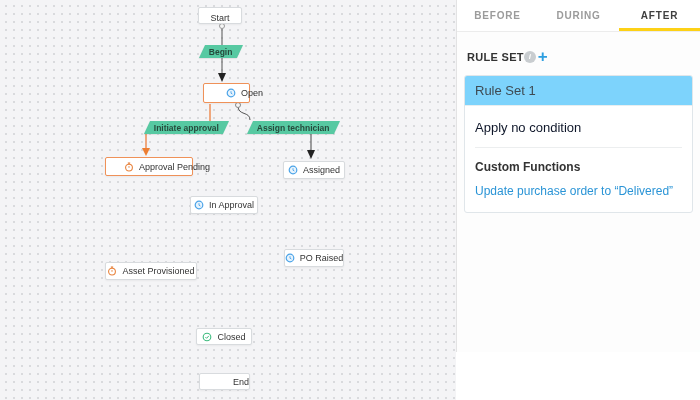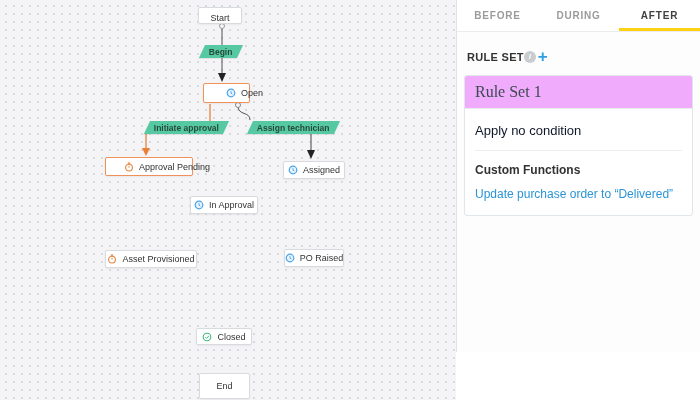--- a/index.html
+++ b/index.html
@@ -59,22 +59,22 @@
     color: #fff; font-size: 8px; font-weight: bold; font-style: italic;
     display: flex; align-items: center; justify-content: center; cursor: pointer;
   }
   .plus-icon { color: #2e9fe0; font-size: 17px; font-weight: bold; line-height: 1; cursor: pointer; margin-left: 2px; }
 
   .card {
     margin: 0 7px; background: #fff; border: 1px solid #e0e6ea; border-radius: 3px;
     overflow: hidden;
   }
   .card-header {
-    background: #f0abfc; border-bottom: 1px solid #e8eef0;
-    padding: 7px 10px; font-size: 16px; color: #3e4a52; cursor: pointer; font-family: Liberation Serif, serif;
+    background: #7dd3fc; border-bottom: 1px solid #e8eef0;
+    padding: 7px 10px; font-size: 13px; color: #3e4a52; cursor: pointer;
   }
   .card-body { padding: 10px 10px 14px 10px; }
   .condition-text { font-size: 13px; color: #0f172a; padding: 4px 0 10px 0; }
   .card-divider { border: none; border-top: 1px solid #eceeef; margin: 2px 0 12px 0; }
   .functions-heading { font-size: 12px; font-weight: bold; color: #333; margin-bottom: 10px; }
   .action-link { font-size: 12px; color: #2a94d6; cursor: pointer; }
 </style>
 </head>
 <body>
 
@@ -149,21 +149,21 @@
     <div class="node" style="left:190px; top:196px; width:68px; height:18px;">
       <span class="icon">
         <svg width="10" height="10" viewBox="0 0 10 10">
             <circle cx="5" cy="5" r="3.8" fill="#e8f4fd" stroke="#4aa3e8" stroke-width="1.2"></circle>
             <path d="M5 3.2 V5.2 L6.4 6" stroke="#4aa3e8" stroke-width="0.9" fill="none"></path>
           </svg>
       </span>
       <span>In Approval</span>
     </div>
 
-    <div class="node" style="left:105px; top:250px; width:92px; height:18px;">
+    <div class="node" style="left:105px; top:262px; width:92px; height:18px;">
       <span class="icon">
         <svg width="10" height="10" viewBox="0 0 10 10">
             <circle cx="5" cy="5.6" r="3.4" fill="#fff" stroke="#e8823c" stroke-width="1.1"></circle>
             <line x1="3.8" y1="1" x2="6.2" y2="1" stroke="#e8823c" stroke-width="1.1"></line>
             <line x1="5" y1="1" x2="5" y2="2.2" stroke="#e8823c" stroke-width="1.1"></line>
             <path d="M5 4 V5.8" stroke="#e8823c" stroke-width="0.9" fill="none"></path>
           </svg>
       </span>
       <span>Asset Provisioned</span>
     </div>
@@ -181,21 +181,21 @@
     <div class="node" style="left:196px; top:328px; width:56px; height:17px;">
       <span class="icon">
         <svg width="10" height="10" viewBox="0 0 10 10">
             <circle cx="5" cy="5" r="3.8" fill="#fff" stroke="#3dbb7e" stroke-width="1.1"></circle>
             <path d="M3.4 5.1 L4.6 6.3 L6.8 3.9" stroke="#3dbb7e" stroke-width="1" fill="none"></path>
           </svg>
       </span>
       <span>Closed</span>
     </div>
 
-    <div class="node" style="left:199px; top:373px; width:51px; height:26px;">
+    <div class="node" style="left:199px; top:373px; width:51px; height:17px;justify-content:flex-end;">
       <span>End</span>
     </div>
 
   </div>
 
   <div class="panel">
 
     <div class="tabs">
       <div class="tab">BEFORE</div>
       <div class="tab">DURING</div>

